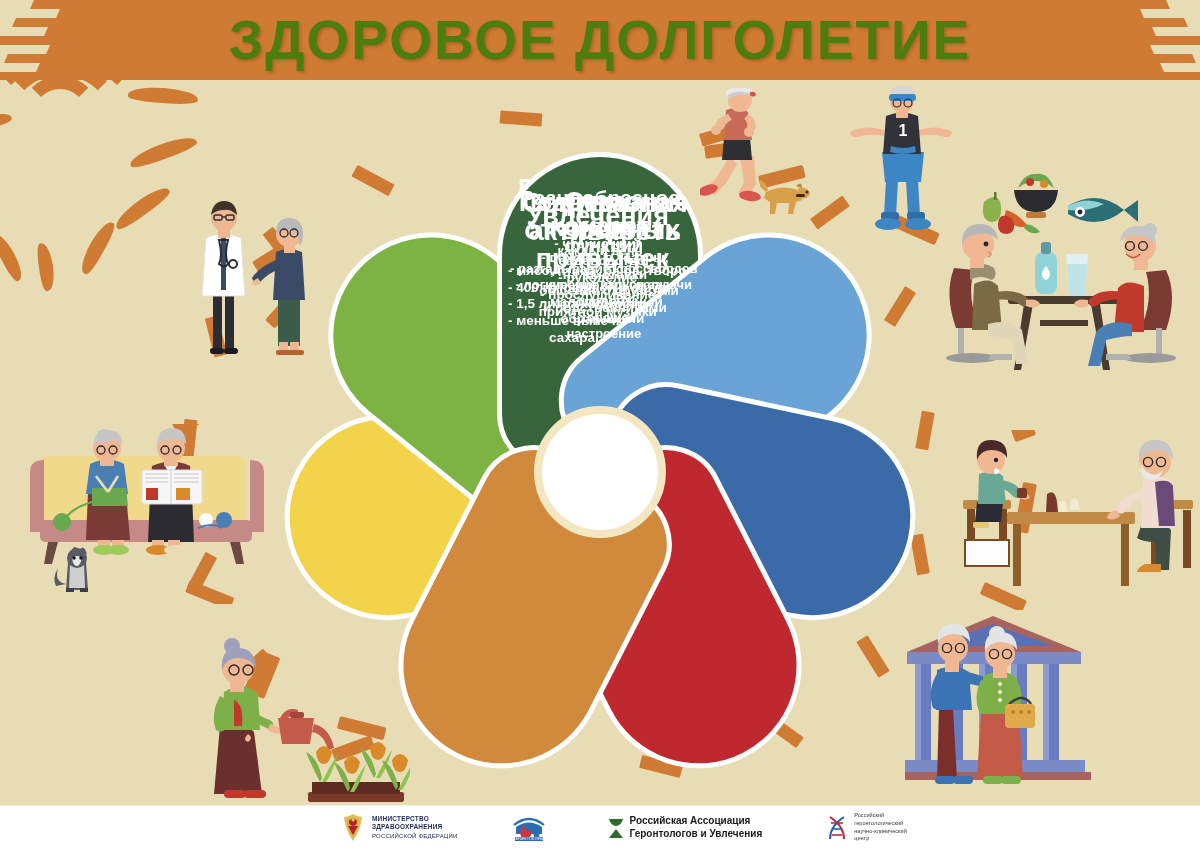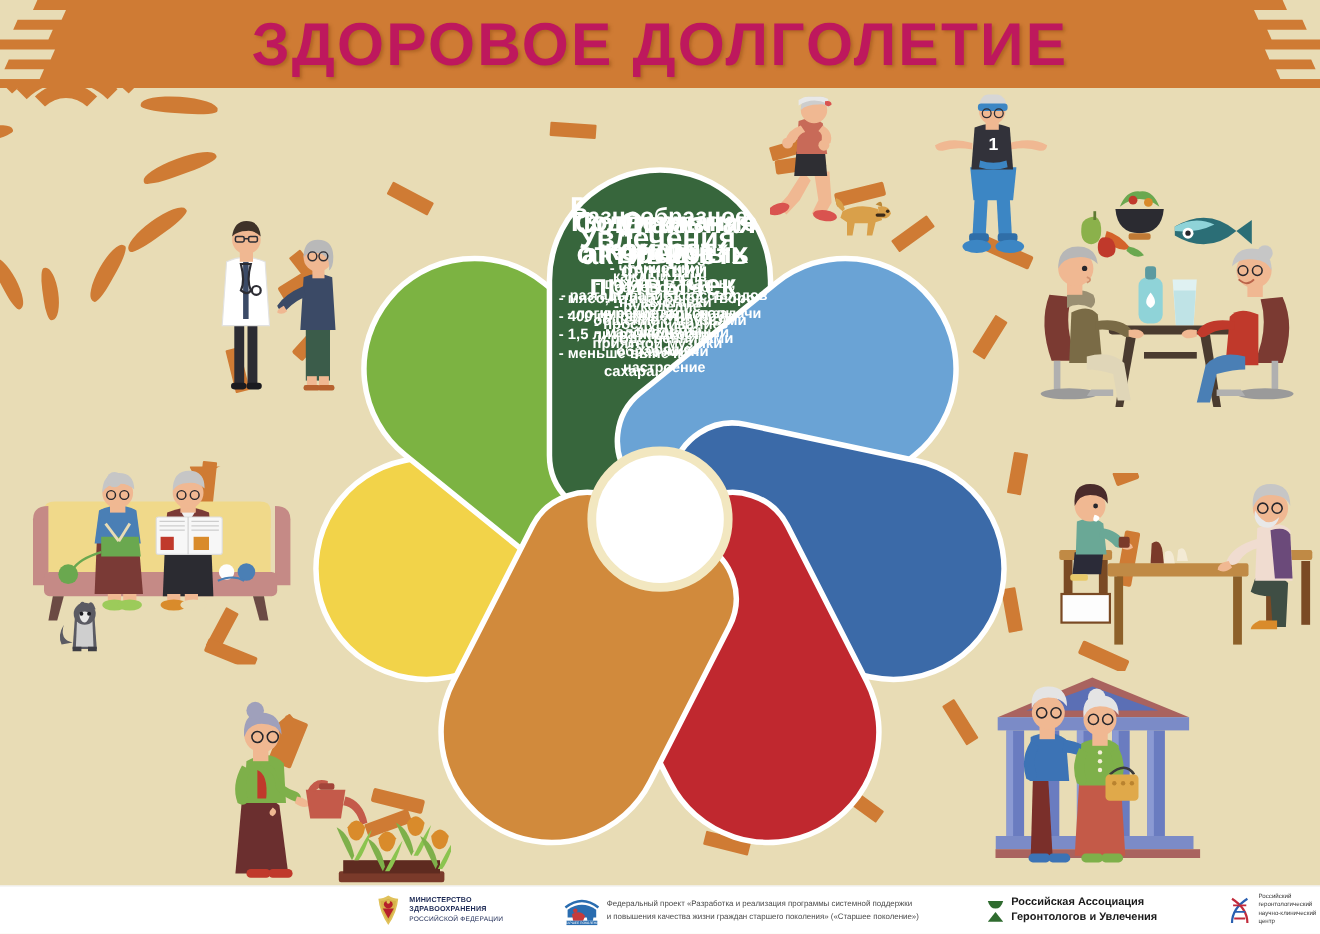--- a/index.html
+++ b/index.html
@@ -34,21 +34,21 @@
     width: 120px; height: 80px;
     background: #e8dcb5;
     clip-path: polygon(120px 0, 86px 0, 90px 9px, 60px 9px, 64px 18px, 104px 18px, 108px 27px, 72px 27px,
        76px 36px, 120px 36px, 120px 45px, 70px 45px, 74px 54px, 112px 54px, 116px 63px, 80px 63px, 84px 72px, 120px 72px);
   }
   .poster-title {
     position: absolute; left: 0; top: 8px; width: 1200px;
     text-align: center;
     font-size: 55px;
     font-weight: bold;
-    color: #be185d;
+    color: #4d7c0f;
     letter-spacing: 2px;
     text-shadow: 2px 2px 3px rgba(120,60,10,.35);
     z-index: 4;
   }
 
   
   .sun { position: absolute; left: -40px; top: 70px; width: 300px; height: 280px; }
   .sun-arc {
     position: absolute;
     border: 13px solid #cf7b34;
@@ -707,24 +707,20 @@
         <svg width="34" height="30" viewBox="0 0 34 30">
           <path d="M2 12 q15 -12 30 0" fill="none" stroke="#2a6db0" stroke-width="2.2"></path>
           <path d="M4 14 q13 -9 26 0 l0 7 h-26z" fill="#2a6db0"></path>
           <path d="M8 18 q8 -4 12 2 l-2 4 h-9z" fill="#c73b3b"></path>
           <circle cx="11" cy="15" r="2" fill="#c73b3b"></circle>
           <circle cx="24" cy="15" r="2.4" fill="#2a6db0"></circle>
           <path d="M21 18 h7 l-1 6 h-5z" fill="#2a6db0"></path>
           <rect x="3" y="24" width="28" height="4" fill="#2a6db0"></rect>
           <text x="17" y="27.4" font-family="Liberation Sans, sans-serif" font-size="3" fill="#fff" text-anchor="middle">СТАРШЕЕ ПОКОЛЕНИЕ</text>
         </svg>
-        <div class="proj-text">
-          <div>Федеральный проект «Разработка и реализация программы системной поддержки</div>
-          <div>и повышения качества жизни граждан старшего поколения» («Старшее поколение»)</div>
-        </div>
       </div>
 
       <div class="logo-block" style="margin-left:36px;">
         <svg width="16" height="24" viewBox="0 0 16 24">
           <path d="M1 3 h14 q-2 7 -7 7 q-5 0 -7 -7z" fill="#2f6b2f"></path>
           <path d="M8 13 l7 9 h-14z" fill="#2f6b2f"></path>
         </svg>
         <div class="rag-text">
           <div>Российская Ассоциация</div>
           <div>Геронтологов и Увлечения</div>

